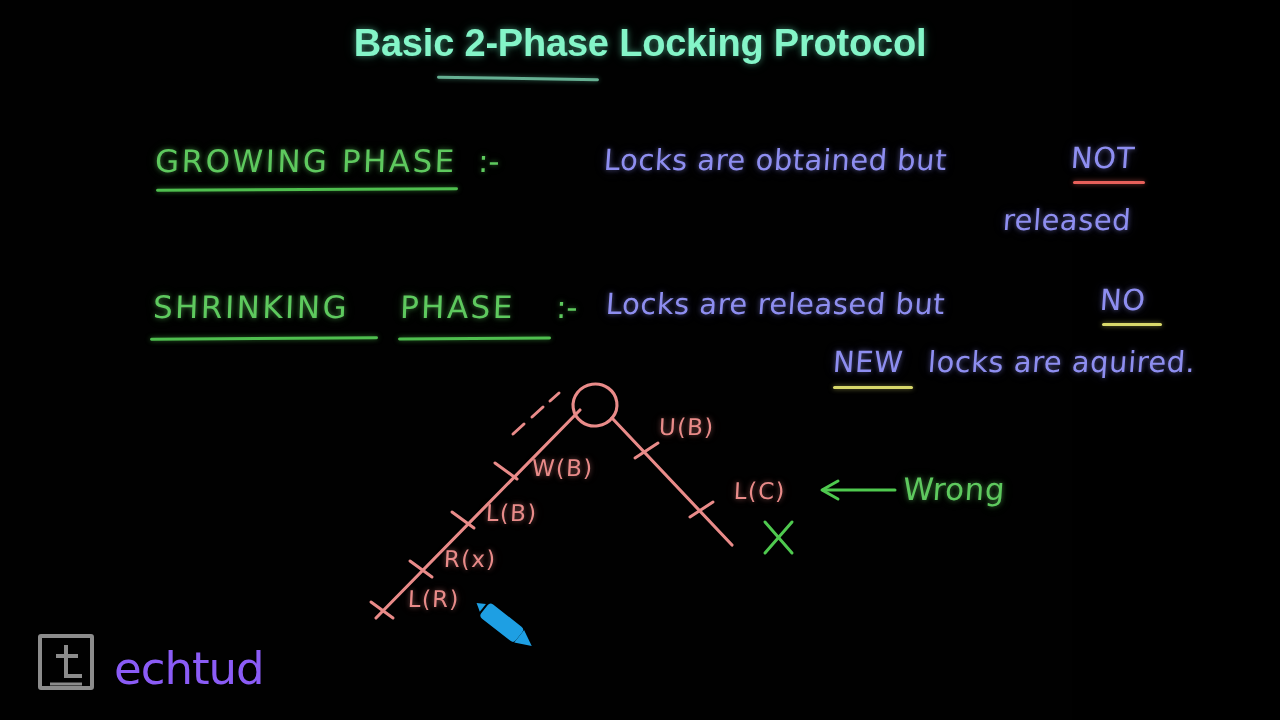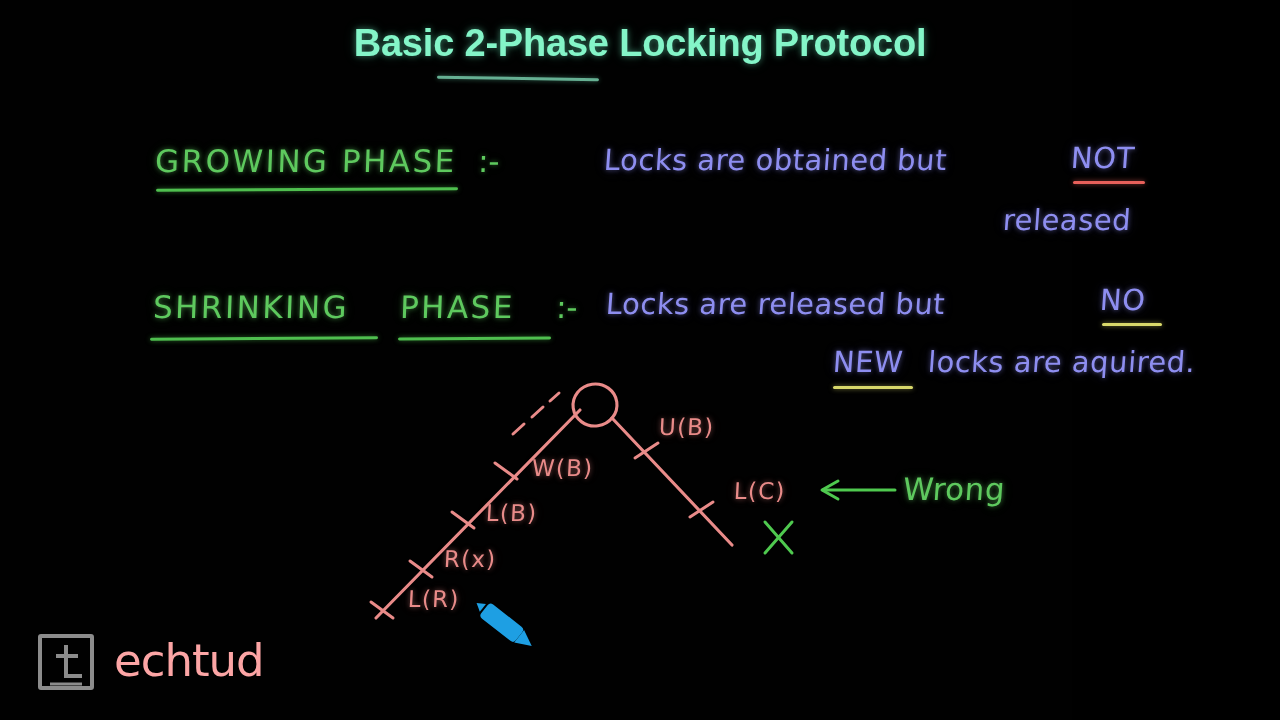--- a/index.html
+++ b/index.html
@@ -129,26 +129,26 @@
   #logo {
     position: absolute;
     left: 36px;
     top: 632px;
     width: 250px;
     height: 70px;
   }
   .logo-word {
     position: absolute;
     left: 78px;
-    top: 2px;
+    top: 10px;
     font-family: "DejaVu Sans", sans-serif;
     font-size: 45px;
     font-weight: 500;
     letter-spacing: -1px;
-    color: #fca5a5;
+    color: #8b5cf6;
   }
   .logo-tag {
     position: absolute;
     left: 118px;
     top: 46px;
     font-family: "DejaVu Sans", sans-serif;
     font-style: italic;
     font-size: 15px;
     letter-spacing: 0.4px;
     color: #8c8c8c;

